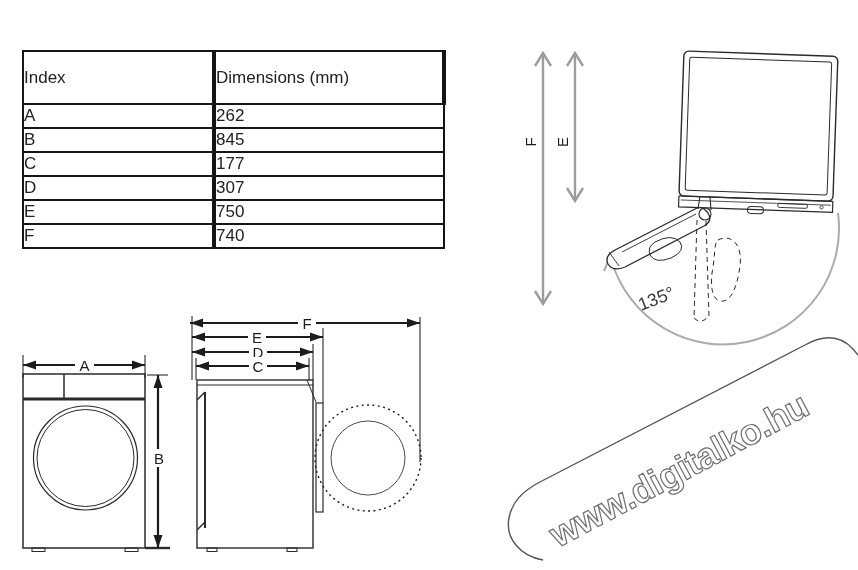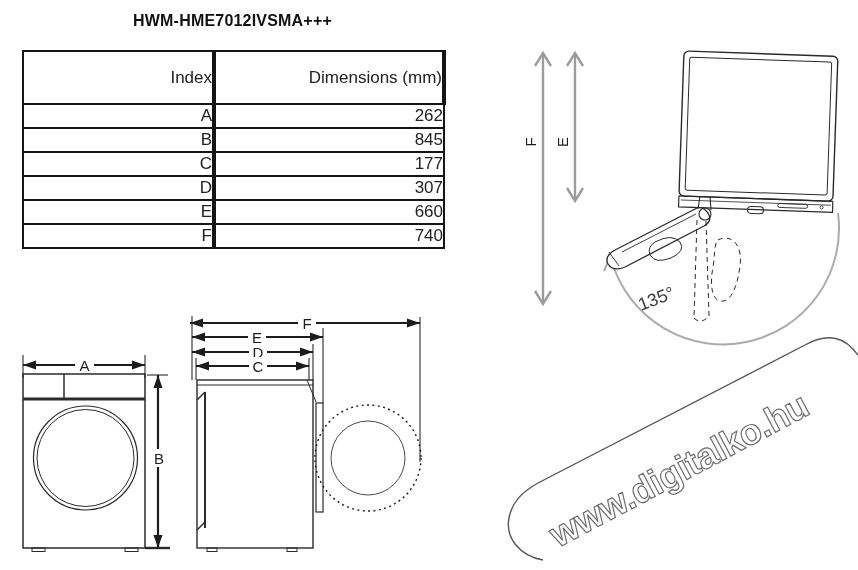--- a/index.html
+++ b/index.html
@@ -2,37 +2,36 @@
 <html><head>
 <meta charset="utf-8">
 <style>
   html,body{margin:0;padding:0;background:#fff;}
   #page{position:relative;width:858px;height:570px;background:#fff;overflow:hidden;
         font-family:"Liberation Sans","DejaVu Sans",sans-serif;color:#1c1c1c;}
   #title{position:absolute;left:22px;top:12px;width:421px;text-align:center;
          font-size:16px;font-weight:bold;letter-spacing:.2px;color:#111;}
   #dim-table{position:absolute;left:22px;top:50px;width:421px;border-collapse:collapse;
              table-layout:fixed;font-size:17px;color:#222;}
-  #dim-table th,#dim-table td{border:2px solid #151515;text-align:right;padding:0;
+  #dim-table th,#dim-table td{border:2px solid #151515;text-align:left;padding:0;
              font-weight:normal;background:#fff;}
   #dim-table col.c1{width:191px;}
   #dim-table col.c2{width:230px;}
   #dim-table th{height:51px;border-right-width:4px;}
   #dim-table td{height:22px;}
   #dim-table td.ix{border-right-width:4px;}
   svg{position:absolute;overflow:visible;}
   svg text{font-family:"Liberation Sans","DejaVu Sans",sans-serif;}
   .dimlbl{font-size:15px;fill:#1c1c1c;}
 </style>
 </head>
 <body>
 
 <div id="page">
 
-  <div id="title">HWM-HME7012IVSMA+++</div>
 
   <table id="dim-table">
     <colgroup>
         <col class="c1">
         <col class="c2">
       </colgroup>
     <thead>
       <tr>
         <th>Index</th>
         <th>Dimensions (mm)</th>
@@ -50,21 +49,21 @@
       <tr>
         <td class="ix">C</td>
         <td>177</td>
         </tr>
       <tr>
         <td class="ix">D</td>
         <td>307</td>
         </tr>
       <tr>
         <td class="ix">E</td>
-        <td>660</td>
+        <td>750</td>
         </tr>
       <tr>
         <td class="ix">F</td>
         <td>740</td>
         </tr>
     </tbody>
   </table>
 
   <svg style="left:500px;top:30px;" width="358" height="300" viewBox="0 0 358 300">
     <g stroke="#9c9c9c" stroke-width="2.4" fill="none">

